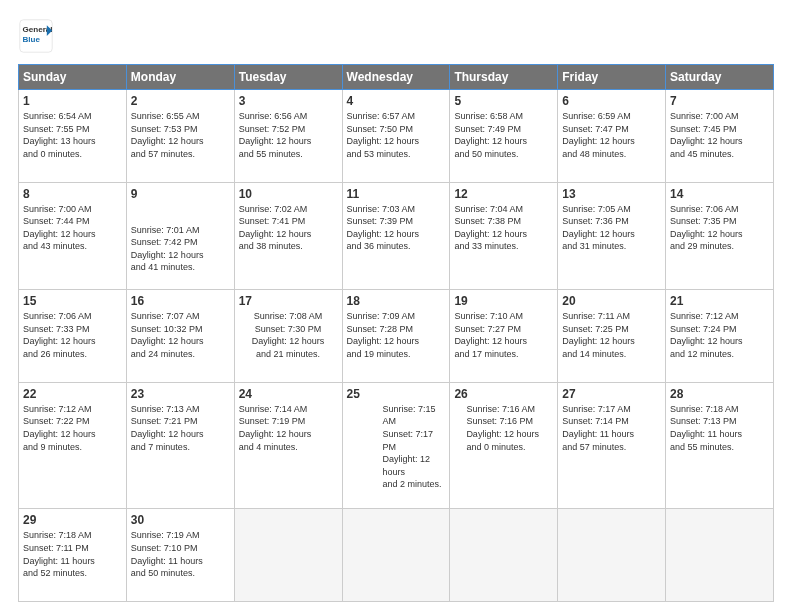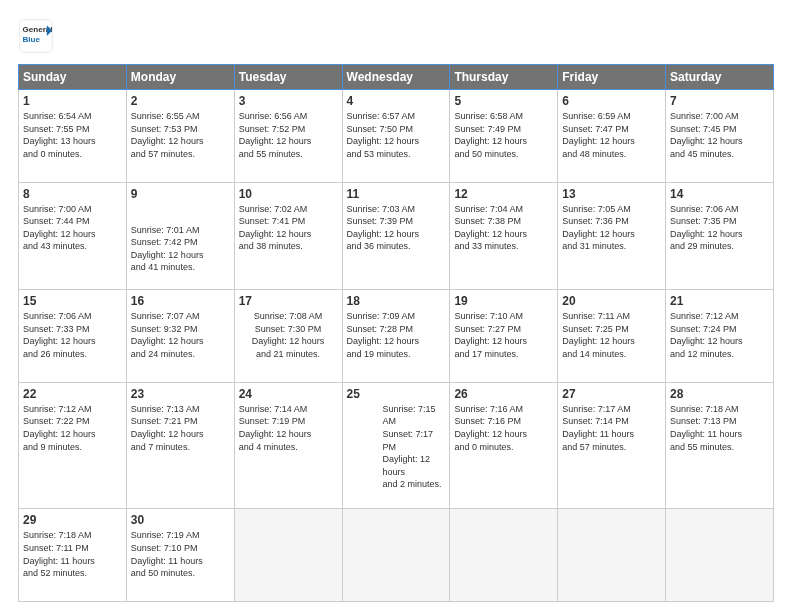--- a/index.html
+++ b/index.html
@@ -225,21 +225,21 @@
           <td>
             <span class="day-num">15</span>
             <div class="day-text" style="white-space: pre-line;">Sunrise: 7:06 AM
 Sunset: 7:33 PM
 Daylight: 12 hours
 and 26 minutes.</div>
           </td>
           <td>
             <span class="day-num">16</span>
             <div class="day-text" style="white-space: pre-line;">Sunrise: 7:07 AM
-Sunset: 9:32 PM
+Sunset: 10:32 PM
 Daylight: 12 hours
 and 24 minutes.</div>
           </td>
           <td>
             <span class="day-num">17</span>
             <div class="day-text" style="white-space: pre-line; text-align: center;">Sunrise: 7:08 AM
 Sunset: 7:30 PM
 Daylight: 12 hours
 and 21 minutes.</div>
           </td>
@@ -296,21 +296,21 @@
           </td>
           <td>
             <span class="day-num">25</span>
             <div class="day-text" style="white-space: pre-line; margin-left: 36px;">Sunrise: 7:15 AM
 Sunset: 7:17 PM
 Daylight: 12 hours
 and 2 minutes.</div>
           </td>
           <td>
             <span class="day-num">26</span>
-            <div class="day-text" style="white-space: pre-line;">Sunrise: 7:16 AM
+            <div class="day-text" style="white-space: pre-line; margin-left: 12px;">Sunrise: 7:16 AM
 Sunset: 7:16 PM
 Daylight: 12 hours
 and 0 minutes.</div>
           </td>
           <td>
             <span class="day-num">27</span>
             <div class="day-text" style="white-space: pre-line;">Sunrise: 7:17 AM
 Sunset: 7:14 PM
 Daylight: 11 hours
 and 57 minutes.</div>

